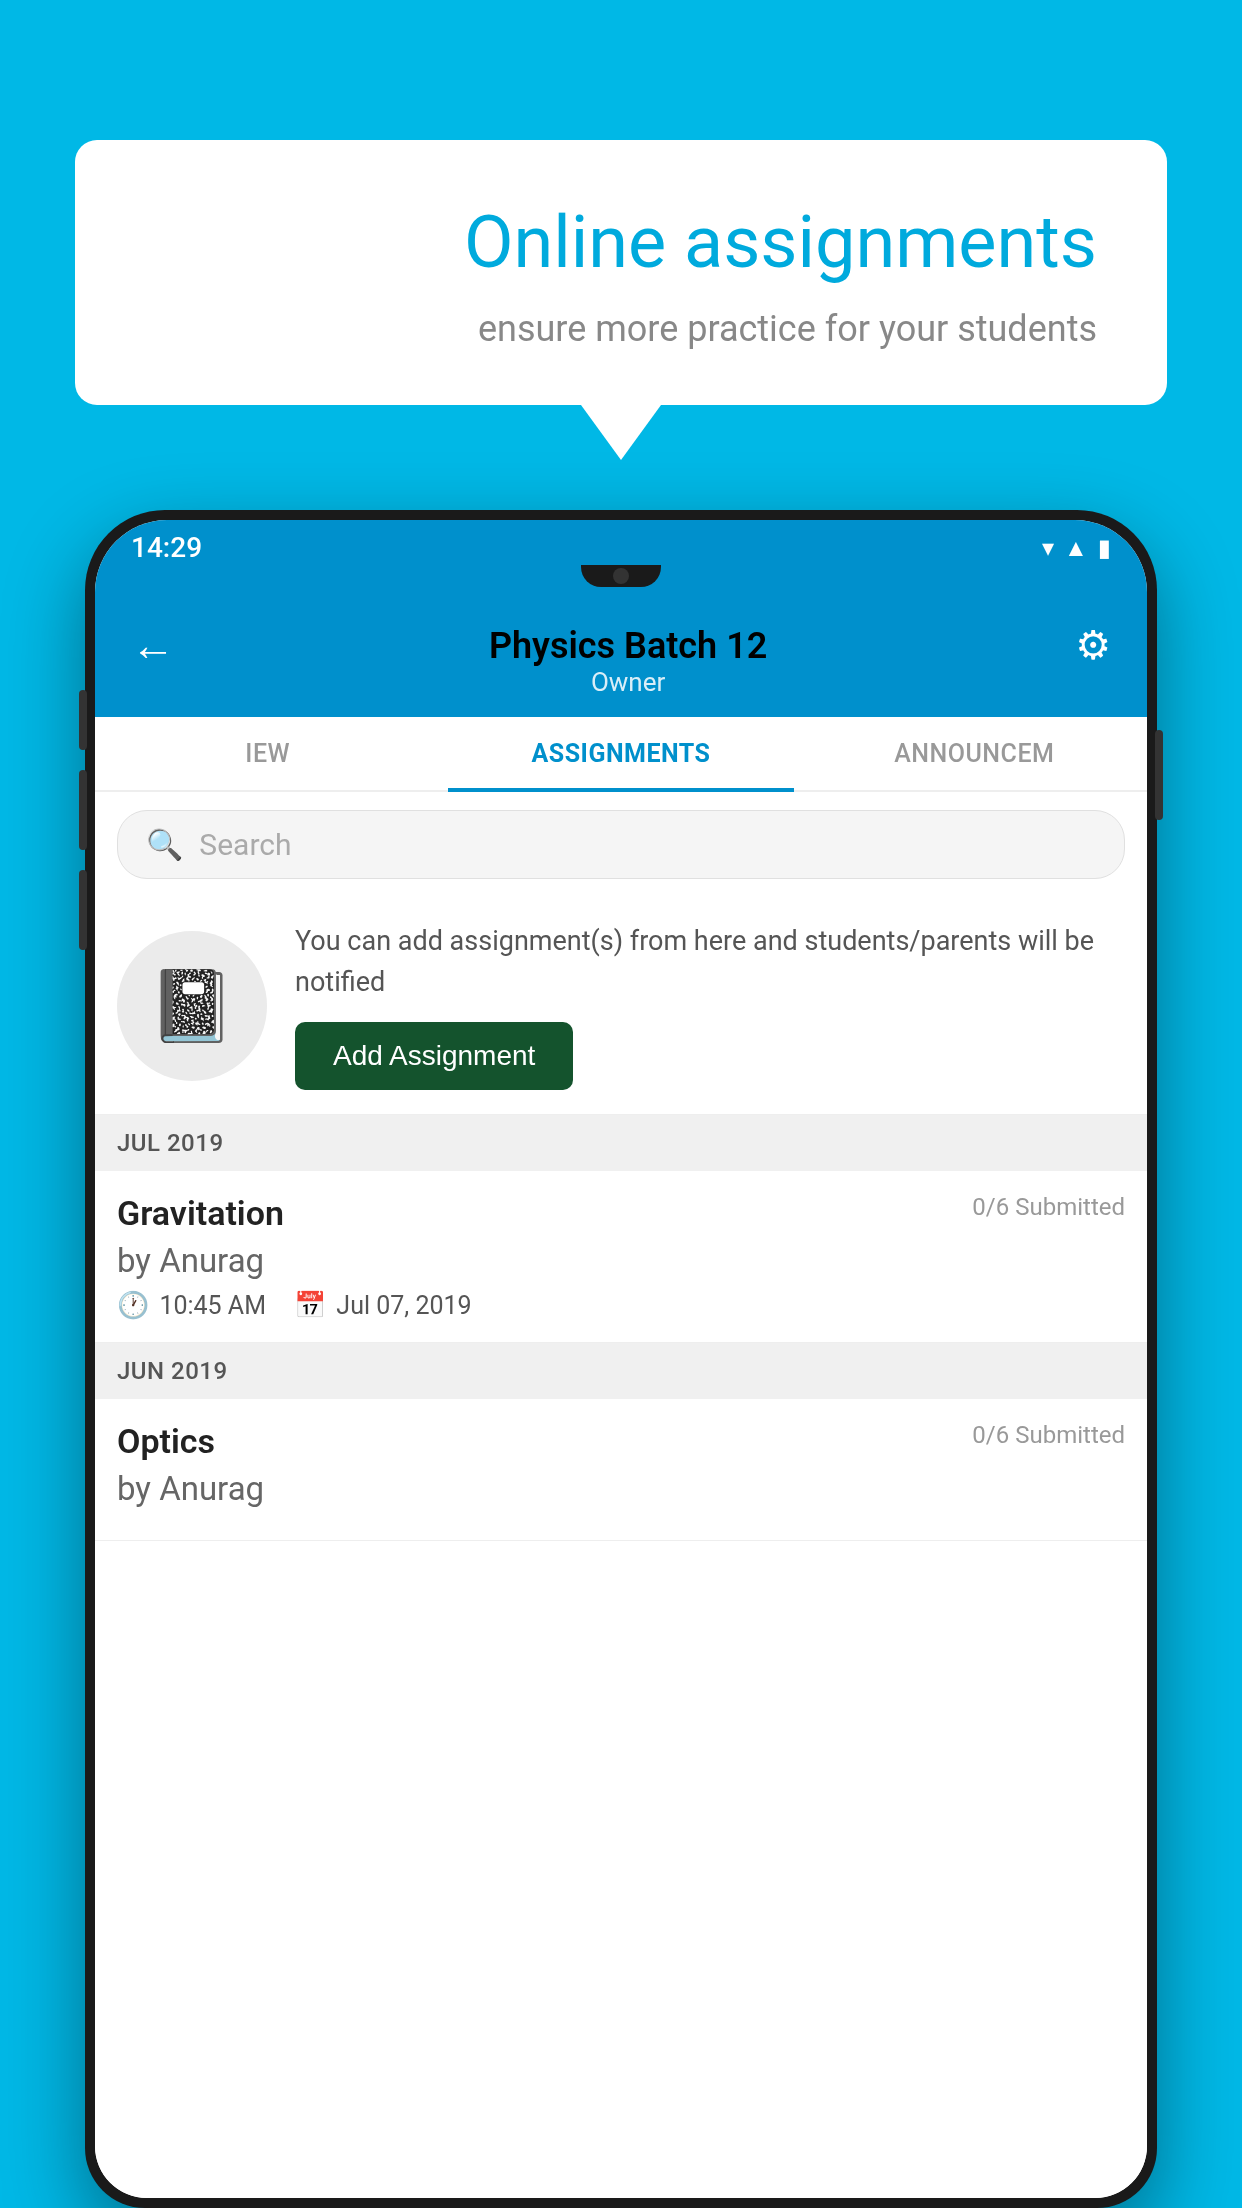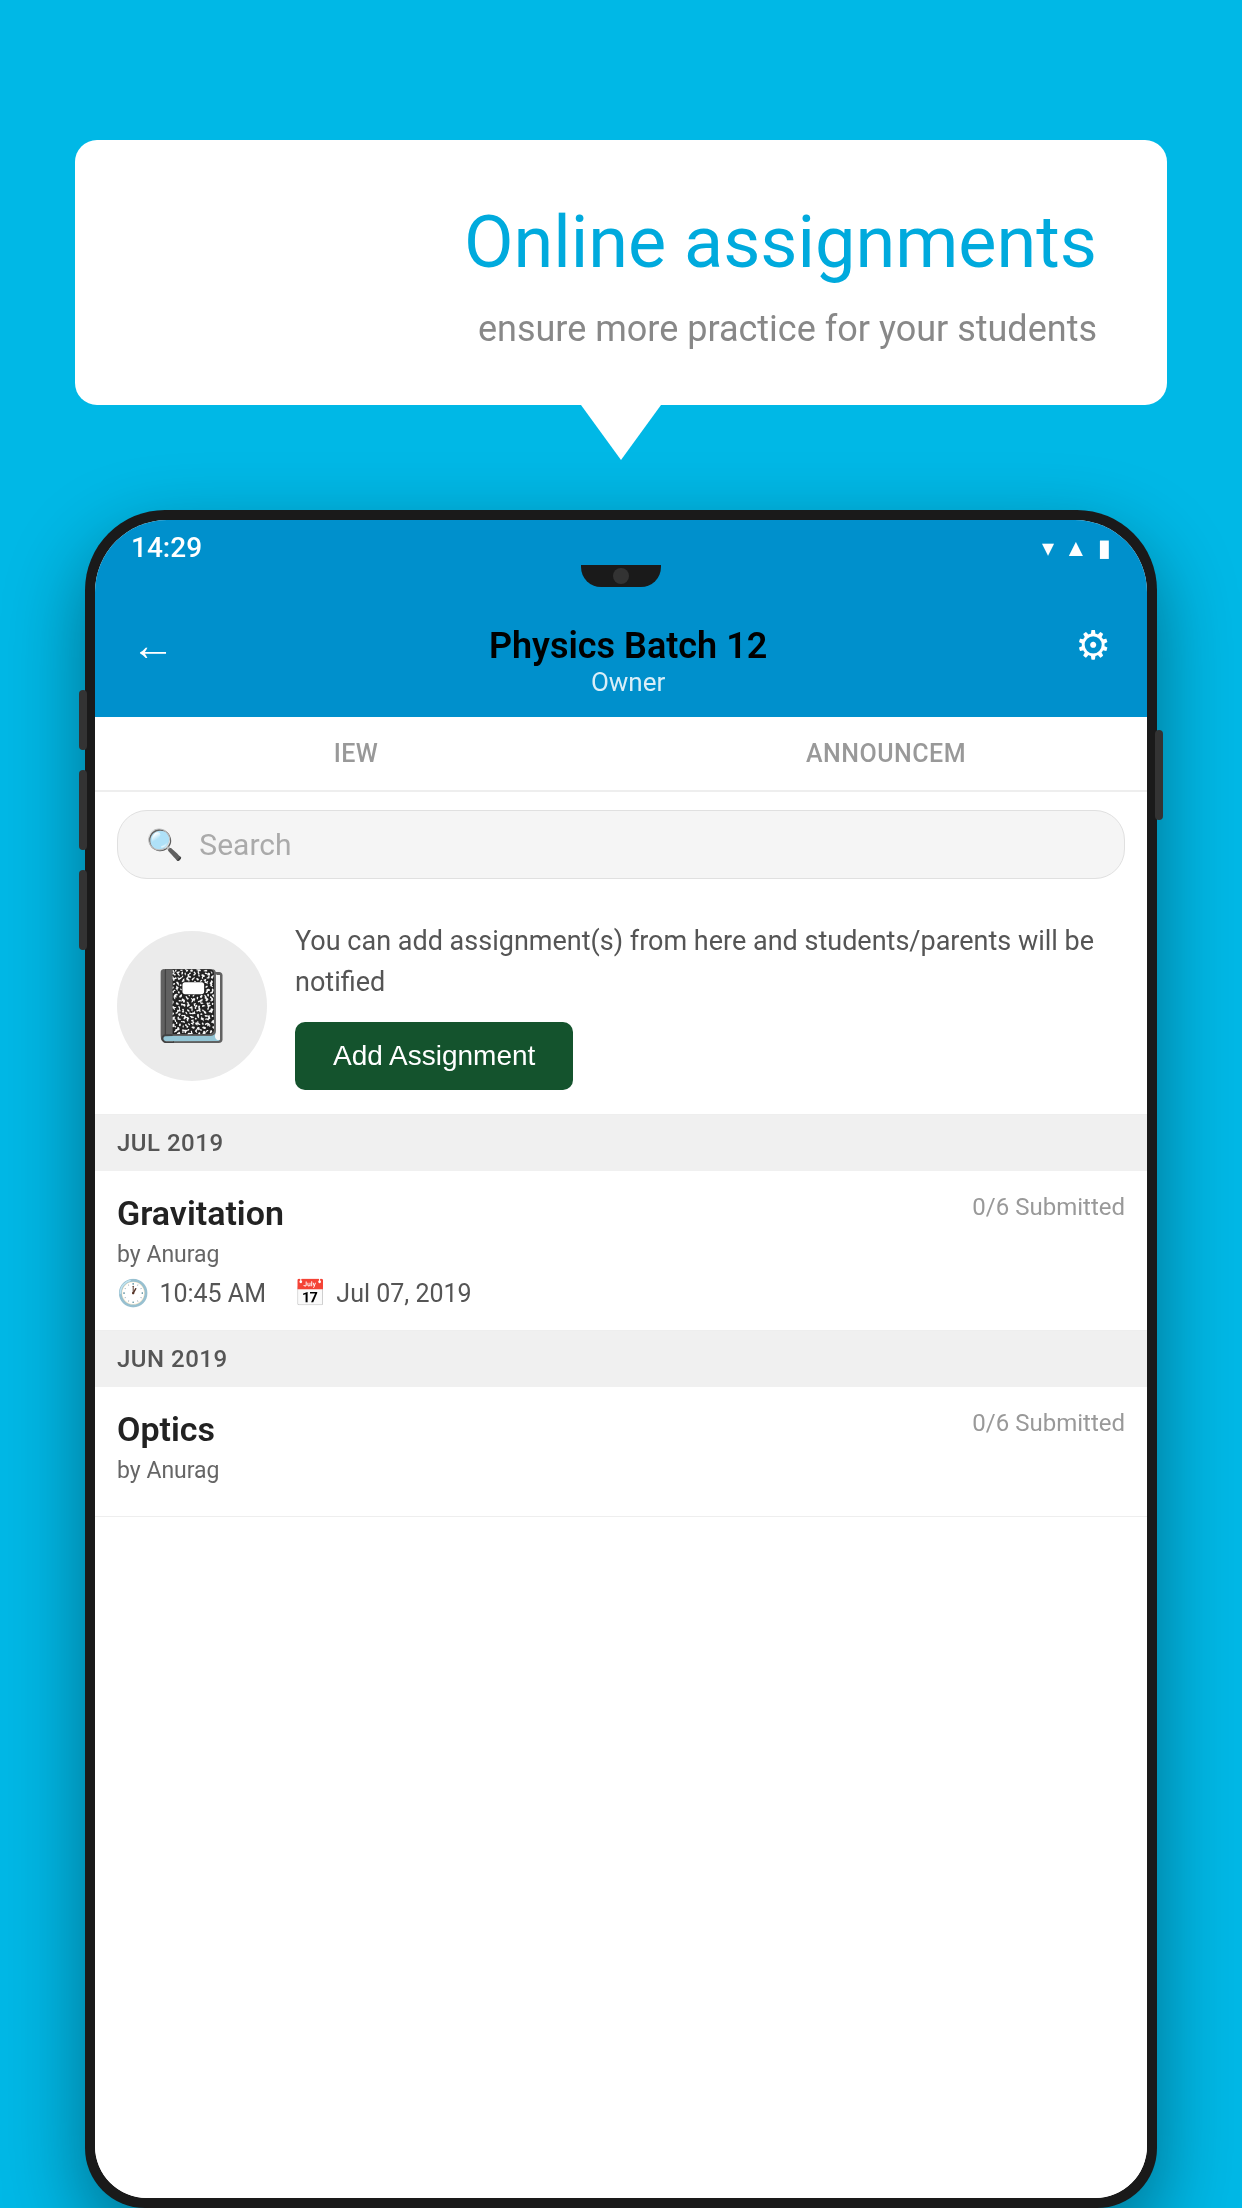--- a/index.html
+++ b/index.html
@@ -290,21 +290,21 @@
       font-weight: 600;
       color: #222;
     }
 
     .assignment-submitted {
       font-size: 24px;
       color: #999;
     }
 
     .assignment-by {
-      font-size: 23px;
+      font-size: 33px;
       color: #666;
       margin-bottom: 10px;
     }
 
     .assignment-meta {
       display: flex;
       gap: 28px;
       align-items: center;
     }
 
@@ -423,20 +423,21 @@
       <div class="back-btn">←</div>
       <div class="header-title-group">
         <div class="header-title">Physics Batch 12</div>
         <div class="header-subtitle">Owner</div>
       </div>
       <div class="header-settings">⚙</div>
     </div>
 
     <div class="tabs-bar">
       <div class="tab-item">IEW</div>
+      <div class="tab-item active">ASSIGNMENTS</div>
       <div class="tab-item">ANNOUNCEM</div>
     </div>
 
     <div class="content-area">
 
       <div class="search-container">
         <div class="search-bar">
           <span class="search-icon-sym">🔍</span>
           <span class="search-text">Search</span>
         </div>

